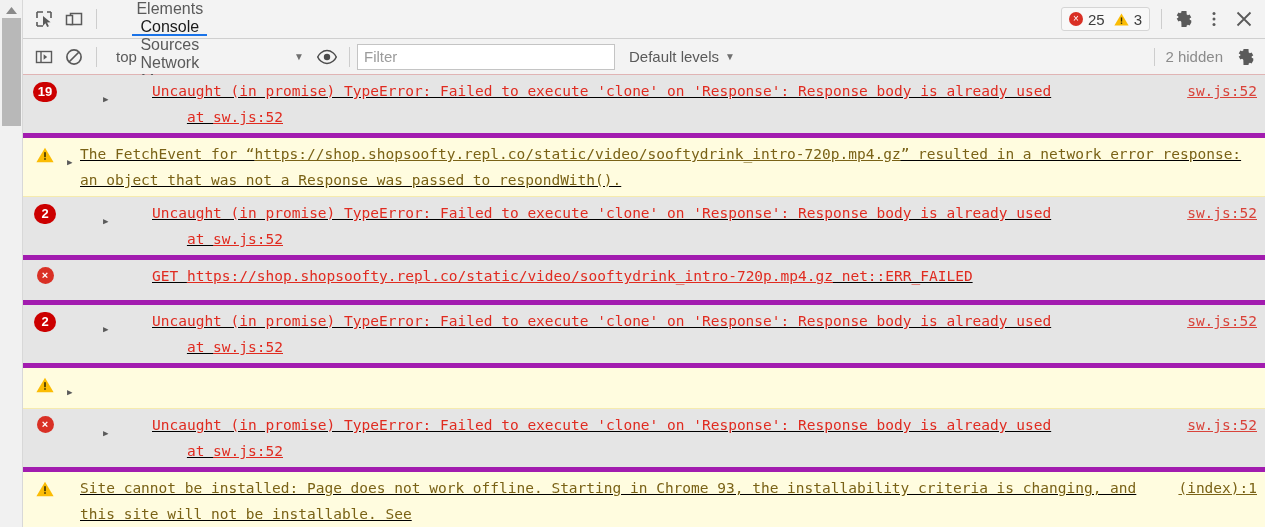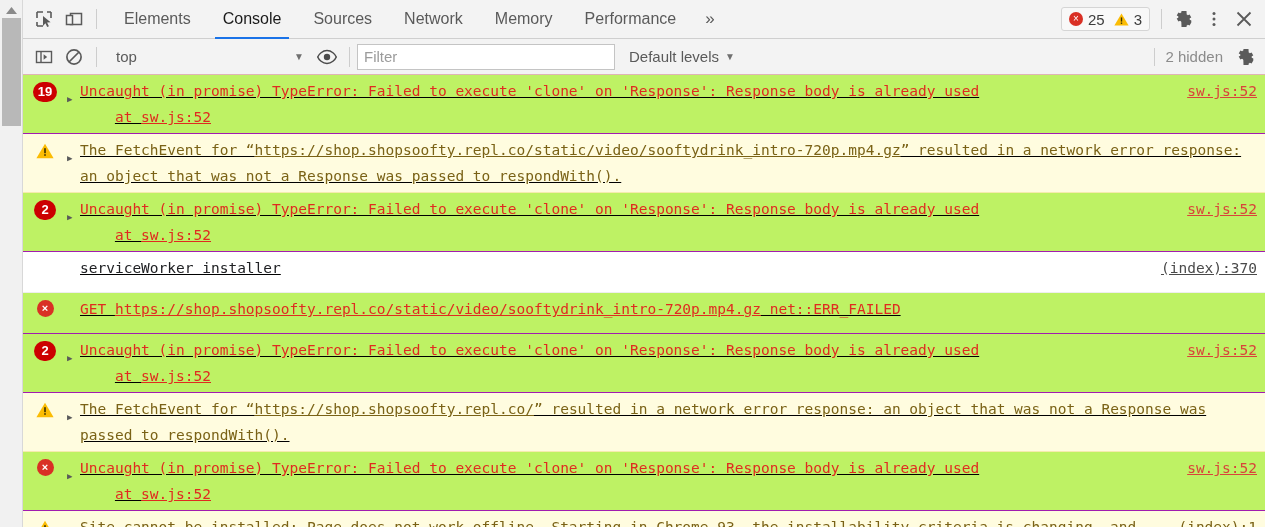--- a/index.html
+++ b/index.html
@@ -40,21 +40,21 @@
     border-bottom: 1px solid #cfcfcf;
     display: flex; align-items: center;
     padding-left: 6px;
   }
   .icon-btn {
     width: 30px; height: 30px;
     display: flex; align-items: center; justify-content: center;
     color: #5a5a5a;
   }
   .vdiv { width: 1px; height: 20px; background: #cdcdcd; margin: 0 7px; }
-  .tabs { display: flex; align-items: center; height: 39px; margin-left: 4px; }
+  .tabs { display: flex; align-items: center; height: 39px; margin-left: 4px; flex-direction: column; }
   .tab {
     height: 39px; padding: 0 16px;
     display: flex; align-items: center;
     font-size: 16px; color: #5a5a5a; white-space: nowrap;
     position: relative;
   }
   .tab.active { color: #1a1a1a; }
   .tab.active::after {
     content: ""; position: absolute; left: 8px; right: 8px; bottom: 0;
     height: 2px; background: #1a73e8;
@@ -108,21 +108,21 @@
 
   
   .console { flex: 1 1 auto; overflow: hidden; }
   .msg {
     display: flex; align-items: flex-start;
     padding: 3px 0 3px 0;
     font-family: "DejaVu Sans Mono", monospace;
     font-size: 14.5px; line-height: 26px;
     position: relative;
   }
-  .msg.error   { background: #bef264; border-bottom: 1px solid #a21caf; }
+  .msg.error   { background: #e5e5e5; border-bottom: 5px solid #a21caf; gap: 36px; }
   .msg.warning { background: #fffcdf; border-bottom: 1px solid #f6ebae; }
   .msg.info    { background: #ffffff; border-bottom: 1px solid #eeeeee; }
 
   .gutter {
     flex: 0 0 44px; display: flex; align-items: flex-start;
     justify-content: center; padding-top: 4px;
   }
   .count-badge {
     min-width: 22px; height: 20px; border-radius: 10px;
     background: #cc0000; color: #ffffff;
@@ -340,26 +340,20 @@
           <div class="body"><span class="t-warn">The FetchEvent for “</span><a class="lnk warn">https://shop.shopsoofty.repl.co/static/video/sooftydrink_intro-720p.mp4.gz</a><span class="t-warn">” resulted in a network error response: an object that was not a Response was passed to respondWith().</span></div>
         </div>
         <div class="msg error">
           <div class="gutter">
             <span class="count-badge">2</span>
           </div>
           <div class="expander">▶</div>
           <div class="body"><span class="t-err">Uncaught (in promise) TypeError: Failed to execute 'clone' on 'Response': Response body is already used</span><span class="l2"><span class="indent"></span><span class="t-err">at </span><a class="lnk err">sw.js:52</a></span></div>
           <div class="src"><a class="err">sw.js:52</a></div>
         </div>
-        <div class="msg info">
-          <div class="gutter"></div>
-          <div class="expander blank">▶</div>
-          <div class="body"><span class="t-info">serviceWorker installer</span></div>
-          <div class="src"><a class="info">(index):370</a></div>
-        </div>
         <div class="msg error">
           <div class="gutter">
             <span class="err-circle">×</span>
           </div>
           <div class="expander blank">▶</div>
           <div class="body"><span class="t-err">GET </span><a class="lnk err">https://shop.shopsoofty.repl.co/static/video/sooftydrink_intro-720p.mp4.gz</a><span class="t-err"> net::ERR_FAILED</span></div>
         </div>
         <div class="msg error">
           <div class="gutter">
             <span class="count-badge">2</span>
@@ -370,21 +364,20 @@
         </div>
         <div class="msg warning">
           <div class="gutter">
             <span class="warn-tri"><svg width="18" height="16" viewBox="0 0 18 16">
                 <path d="M9 0.7 L17.6 15.3 L0.4 15.3 Z" fill="#fbbc04"></path>
                 <rect x="8.2" y="5.2" width="1.6" height="5" fill="#3a3000"></rect>
                 <rect x="8.2" y="11.2" width="1.6" height="1.6" fill="#3a3000"></rect>
               </svg></span>
           </div>
           <div class="expander">▶</div>
-          <div class="body"><span class="t-warn">The FetchEvent for “</span><a class="lnk warn">https://shop.shopsoofty.repl.co/</a><span class="t-warn">” resulted in a network error response: an object that was not a Response was passed to respondWith().</span></div>
         </div>
         <div class="msg error">
           <div class="gutter">
             <span class="err-circle">×</span>
           </div>
           <div class="expander">▶</div>
           <div class="body"><span class="t-err">Uncaught (in promise) TypeError: Failed to execute 'clone' on 'Response': Response body is already used</span><span class="l2"><span class="indent"></span><span class="t-err">at </span><a class="lnk err">sw.js:52</a></span></div>
           <div class="src"><a class="err">sw.js:52</a></div>
         </div>
         <div class="msg warning">

